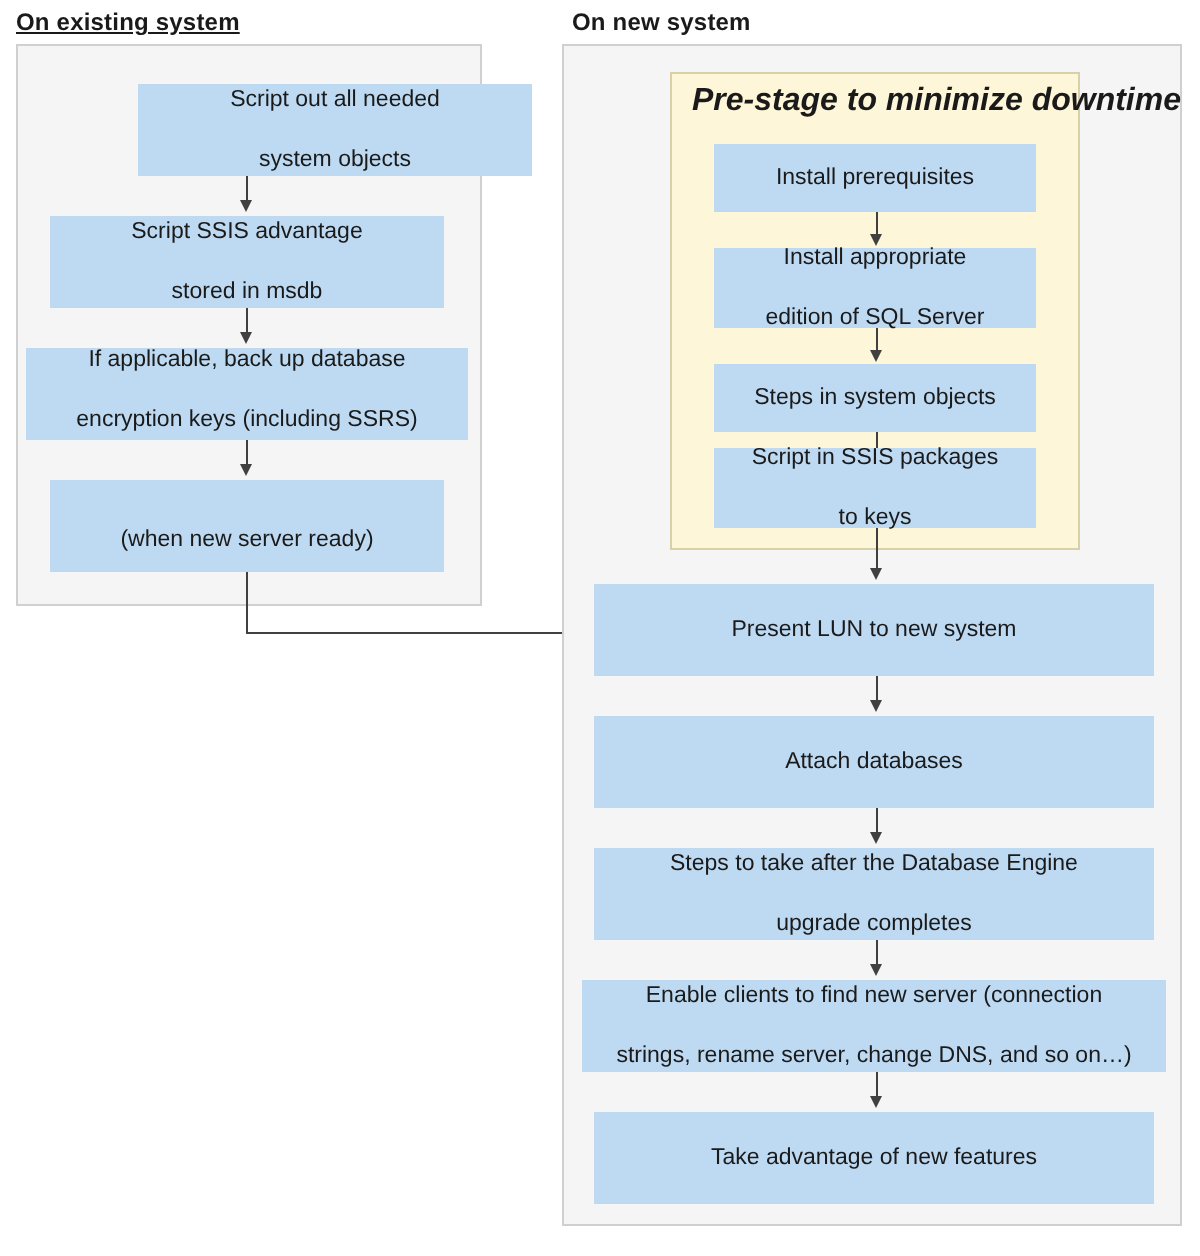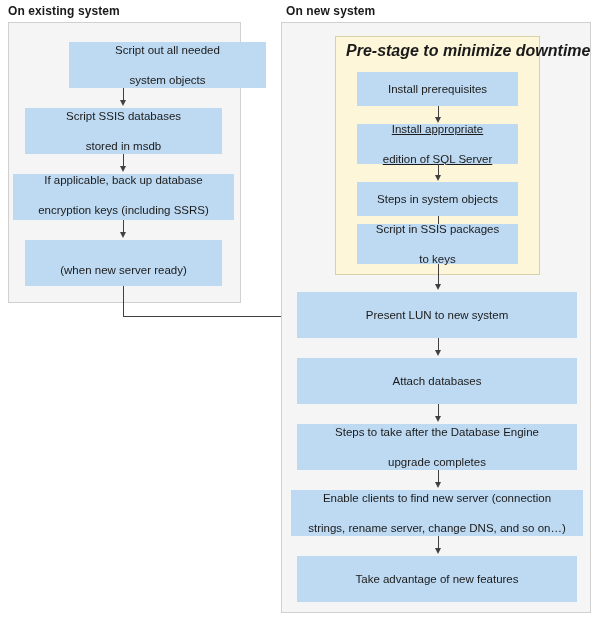--- a/index.html
+++ b/index.html
@@ -90,32 +90,32 @@
   .conn-seg {
     position: absolute;
     background: #404040;
   }
 </style>
 </head>
 <body>
 
 <div id="diagram">
 
-  <div class="group-title" style="left:8px; top:4px;">On existing system</div>
+  <div class="group-title" style="left:8px; top:4px;text-decoration:underline;">On existing system</div>
 
   <div class="panel" style="left:8px; top:22px; width:233px; height:281px;"></div>
 
   <div class="node" style="left:25px; top:42px; width:197px; height:46px;margin-left:44px;">
     <span><span>Script out all needed</span><br><span>system objects</span></span>
   </div>
   <div class="arrow-v" style="left:123px; top:88px; height:14px;"></div>
   <div class="arrow-head-down" style="left:120px; top:100px;"></div>
 
   <div class="node" style="left:25px; top:108px; width:197px; height:46px;">
-    <span><span>Script SSIS databases</span><br><span>stored in msdb</span></span>
+    <span><span>Script SSIS advantage</span><br><span>stored in msdb</span></span>
   </div>
   <div class="arrow-v" style="left:123px; top:154px; height:14px;"></div>
   <div class="arrow-head-down" style="left:120px; top:166px;"></div>
 
   <div class="node" style="left:13px; top:174px; width:221px; height:46px;align-items:flex-end;">
     <span><span>If applicable, back up database</span><br><span>encryption keys (including SSRS)</span></span>
   </div>
   <div class="arrow-v" style="left:123px; top:220px; height:14px;"></div>
   <div class="arrow-head-down" style="left:120px; top:232px;"></div>
 
@@ -135,21 +135,21 @@
   <div class="subpanel-title" style="left:346px; top:42px;">Pre-stage to minimize downtime</div>
 
   <div class="node" style="left:357px; top:72px; width:161px; height:34px;">
     <span>
         <span>Install prerequisites</span>
       </span>
   </div>
   <div class="arrow-v" style="left:438px; top:106px; height:13px;"></div>
   <div class="arrow-head-down" style="left:435px; top:117px;"></div>
 
-  <div class="node" style="left:357px; top:124px; width:161px; height:40px;text-decoration:underline;">
+  <div class="node" style="left:357px; top:124px; width:161px; height:40px;">
     <span><span>Install appropriate</span><br><span>edition of SQL Server</span></span>
   </div>
   <div class="arrow-v" style="left:438px; top:164px; height:13px;"></div>
   <div class="arrow-head-down" style="left:435px; top:175px;"></div>
 
   <div class="node" style="left:357px; top:182px; width:161px; height:34px;">
     <span>
         <span>Steps in system objects</span>
       </span>
   </div>

